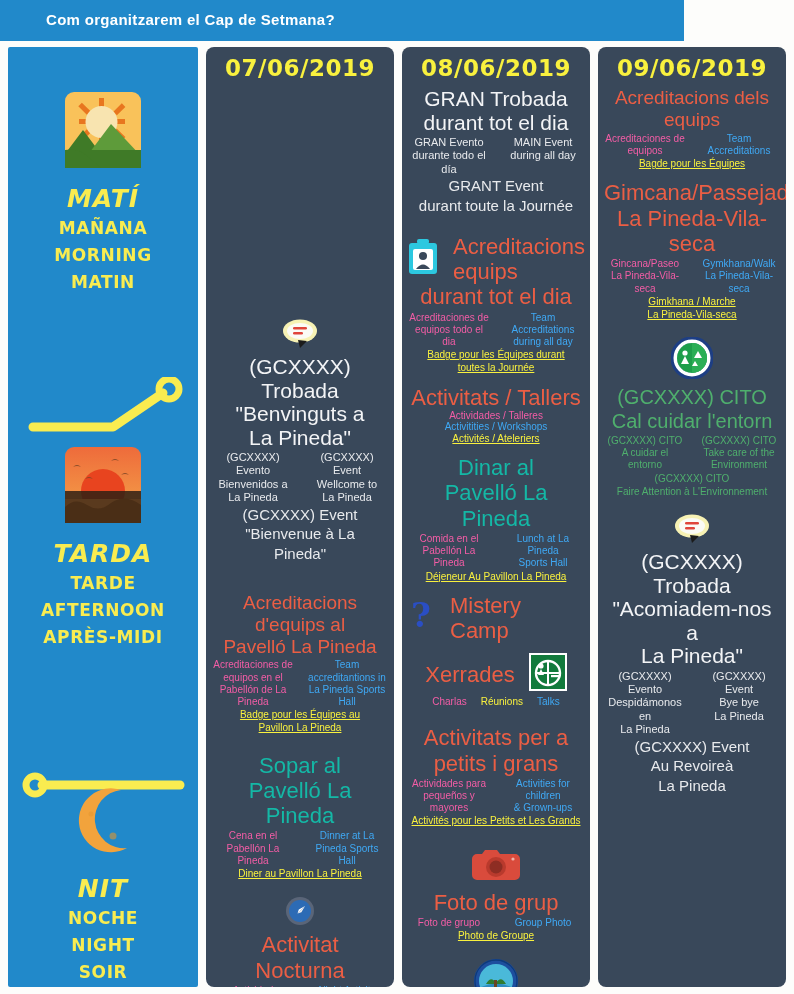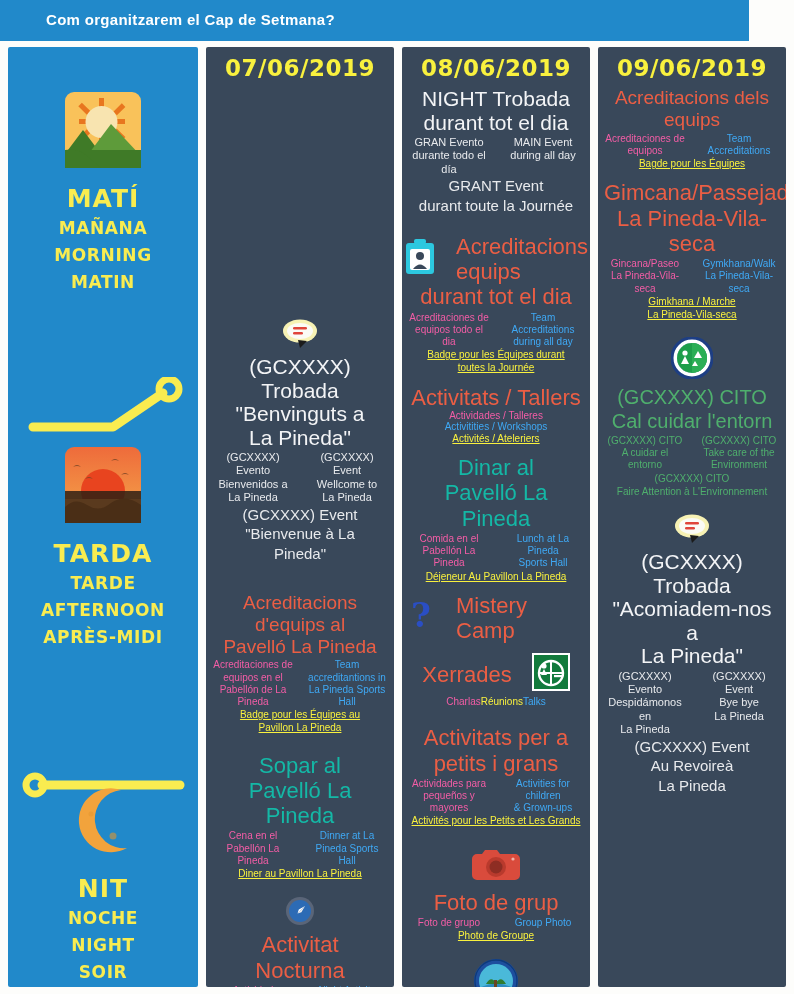--- a/index.html
+++ b/index.html
@@ -6,48 +6,48 @@
   html, body {
     width: 794px; height: 994px;
     background: #ffffff;
     font-family: "Liberation Sans", sans-serif;
     overflow: hidden;
   }
   .page { position: relative; width: 794px; height: 994px; background: #fdfdfb; }
 
   
   .header {
-    position: absolute; left: 0; top: 0; width: 749px; height: 41px;
+    position: absolute; left: 0; top: 0; width: 684px; height: 41px;
     background: #2189CA;
   }
   .header-title {
     position: absolute; left: 46px; top: 11px;
     font-size: 15px; font-weight: bold; color: #ffffff;
     letter-spacing: .3px;
   }
 
   
   .columns {
     position: absolute; left: 0; top: 47px; width: 794px; height: 940px;
     display: flex; gap: 8px; padding: 0 8px;
   }
   .col { border-radius: 2px; overflow: hidden; position: relative; }
   .col-time { width: 190px; background: #2189CA; flex: 0 0 190px; }
-  .col-day  { width: 188px; background: #39485A; flex: 1 1 0; padding: 8px 6px 10px; }
+  .col-day  { width: 188px; background: #39485A; flex: 1 1 0; padding: 8px 6px 10px; border-radius: 8px; }
 
   
   .time-block { position: absolute; width: 100%; text-align: center; }
   .tb-morning   { top: 45px; }
   .tb-afternoon { top: 400px; }
   .tb-night     { top: 735px; }
 
   .time-icon { margin: 0 auto 12px; display: block; }
   .time-main {
     font-size: 25px; font-weight: bold; color: #F9EC50;
-    letter-spacing: 1px; line-height: 1.22; font-family: "DejaVu Sans", sans-serif;
+    letter-spacing: 1px; line-height: 1.22; font-family: "DejaVu Sans", sans-serif; font-style: italic;
   }
   .time-sub {
     font-size: 17px; font-weight: bold; color: #F9EC50;
     letter-spacing: .6px; line-height: 1.6; font-family: "DejaVu Sans", sans-serif;
   }
   .connector { position: absolute; left: 0; width: 190px; }
   .conn-1 { top: 330px; height: 60px; }
   .conn-2 { top: 718px; height: 36px; }
 
   
@@ -58,36 +58,36 @@
   }
   .item { text-align: center; margin-bottom: 2px; }
   .item-icon { display: block; margin: 6px auto 2px; }
 
   .t-title-white { font-size: 21px; color: #F3F4F6; line-height: 1.12; }
   .t-title-coral { font-size: 19px; color: #EB5E44; line-height: 1.15; text-align: center; }
   .t-title-coral-lg { font-size: 22px; color: #EB5E44; line-height: 1.15; }
   .t-title-amber { font-size: 22px; color: #14b8a6; line-height: 1.15; }
   .t-title-green-lg { font-size: 20px; color: #4FAF6D; line-height: 1.2; }
 
-  .with-icon-row { display: flex; align-items: center; justify-content: center; gap: 20px; }
+  .with-icon-row { display: flex; align-items: center; justify-content: center; gap: 14px; }
   .with-icon-row .t-title-coral-lg { text-align: left; }
 
   .langs { display: flex; justify-content: space-around; align-items: flex-start; gap: 12px; margin-top: 2px; }
   .lang { flex: 1 1 0; line-height: 1.22; }
   .l-es { font-size: 10px; color: #F45DA6; }
   .l-en { font-size: 10px; color: #3FA9F5; }
   .l-fr { font-size: 10px; color: #F9F13E; margin-top: 1px; line-height: 1.22; text-decoration: underline; }
   .l-es-g { font-size: 10px; color: #4FAF6D; }
   .l-en-g { font-size: 10px; color: #4FAF6D; }
   .l-fr-g { font-size: 10px; color: #4FAF6D; margin-top: 1px; line-height: 1.22; }
   .l-w { font-size: 11px; color: #E8EAED; }
   .l-w-fr { font-size: 15px; color: #E8EAED; margin-top: 1px; line-height: 1.25; }
   .l-inline { font-size: 10px; color: #F9F13E; }
 
-  .trio { display: flex; justify-content: center; margin-top: 1px; align-items: flex-end; }
+  .trio { display: flex; justify-content: center; gap: 14px; margin-top: 1px; align-items: flex-end; }
 
   .spacer-sm { height: 8px; }
   .spacer-md { height: 16px; }
   .spacer-lg { height: 26px; }
   .spacer-xxl { height: 70px; }
 </style>
 </head>
 <body>
 
 <div class="page">
@@ -287,21 +287,21 @@
           </div>
         </div>
         <div class="l-fr">Activité Nocturne</div>
       </div>
     </div>
 
     <div class="col col-day">
       <div class="date">08/06/2019</div>
 
       <div class="item">
-        <div class="t-title-white">NIGHT  Trobada</div>
+        <div class="t-title-white">GRAN  Trobada</div>
         <div class="t-title-white">durant tot el dia</div>
         <div class="langs">
           <div class="lang">
             <div class="l-w">GRAN Evento</div>
             <div class="l-w">durante todo el día</div>
           </div>
           <div class="lang">
             <div class="l-w">MAIN Event</div>
             <div class="l-w">during all day</div>
           </div>

